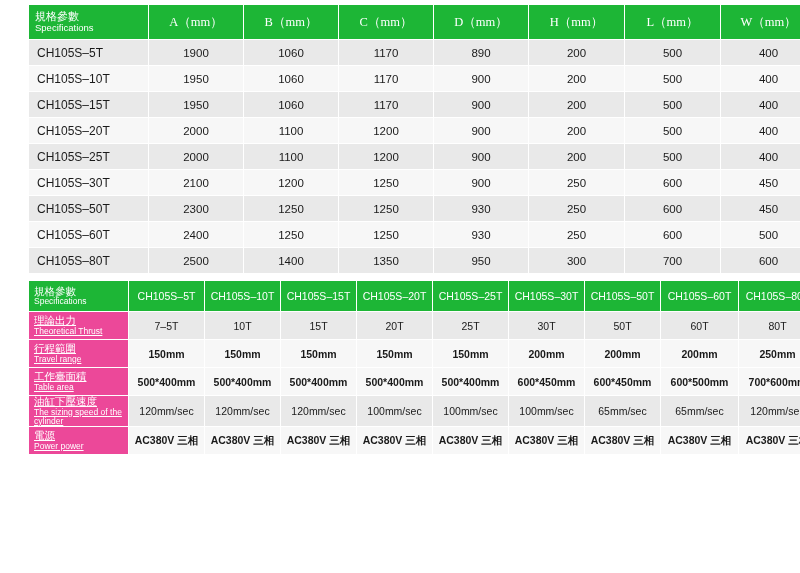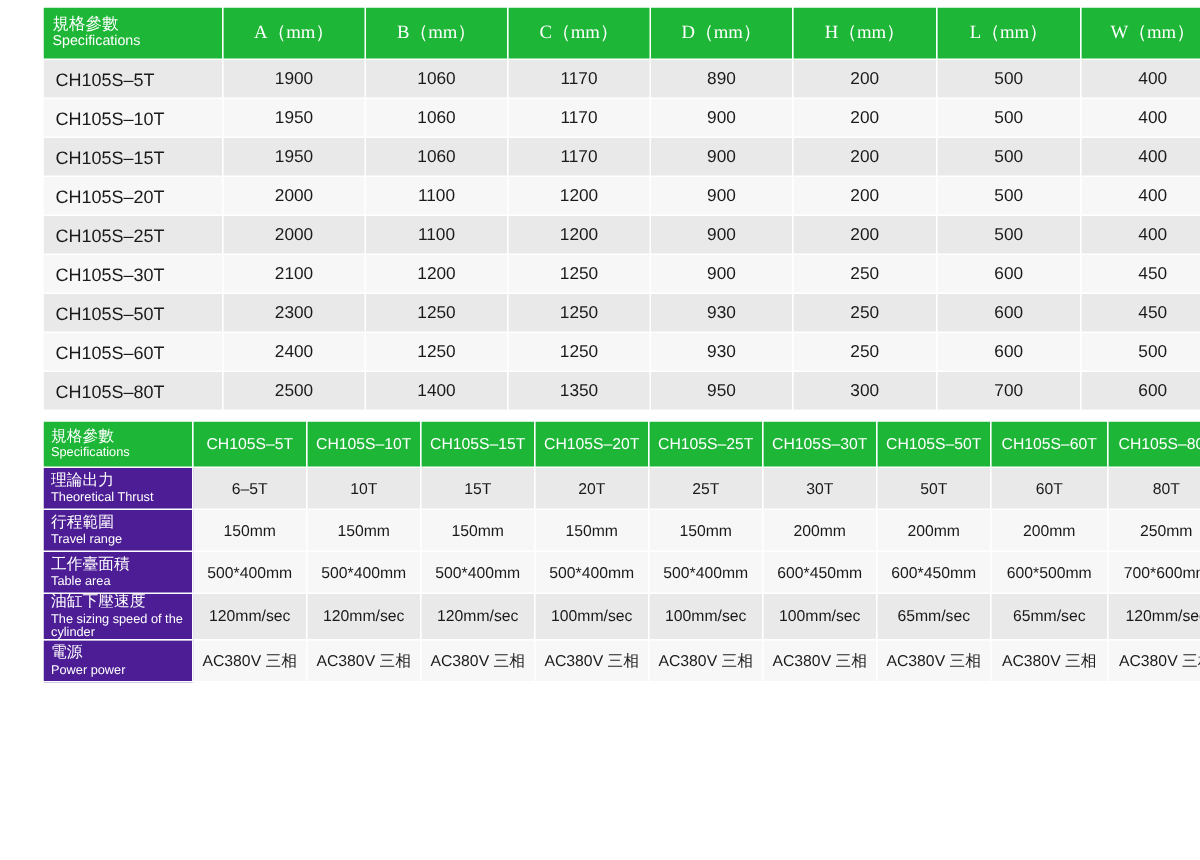--- a/index.html
+++ b/index.html
@@ -83,31 +83,32 @@
     font-weight: normal;
     height: 30px;
     font-size: 10.5px;
     line-height: 1.15;
   }
   .t2 thead th.hdr-first {
     text-align: left;
     padding-left: 5px;
   }
   .t2 .rowlabel {
-    background: #4c1d95;
+    background: #ec4899;
     color: #ffffff;
     text-align: left;
     padding-left: 5px;
     line-height: 1.1;
     height: 27px;
+    text-decoration: underline;
   }
   .t2 .rowlabel .cn { display: block; font-size: 10.5px; }
   .t2 .rowlabel .en { display: block; font-size: 8.5px; }
   .t2 tbody tr.odd td.val { background: #e9e9e9; }
-  .t2 tbody tr.even td.val { background: #f7f7f7; }
+  .t2 tbody tr.even td.val { background: #f7f7f7; font-weight: bold; }
 </style>
 </head>
 <body>
 
 <div class="page">
 
   <table class="t1">
     <colgroup>
       <col style="width:120px">
       <col style="width:95px">
@@ -257,21 +258,21 @@
         <th>CH105S–80T</th>
       </tr>
     </thead>
     <tbody>
 
       <tr class="odd">
         <td class="rowlabel">
           <span class="cn">理論出力</span>
           <span class="en">Theoretical Thrust</span>
         </td>
-        <td class="val">6–5T</td>
+        <td class="val">7–5T</td>
         <td class="val">10T</td>
         <td class="val">15T</td>
         <td class="val">20T</td>
         <td class="val">25T</td>
         <td class="val">30T</td>
         <td class="val">50T</td>
         <td class="val">60T</td>
         <td class="val">80T</td>
       </tr>
 

